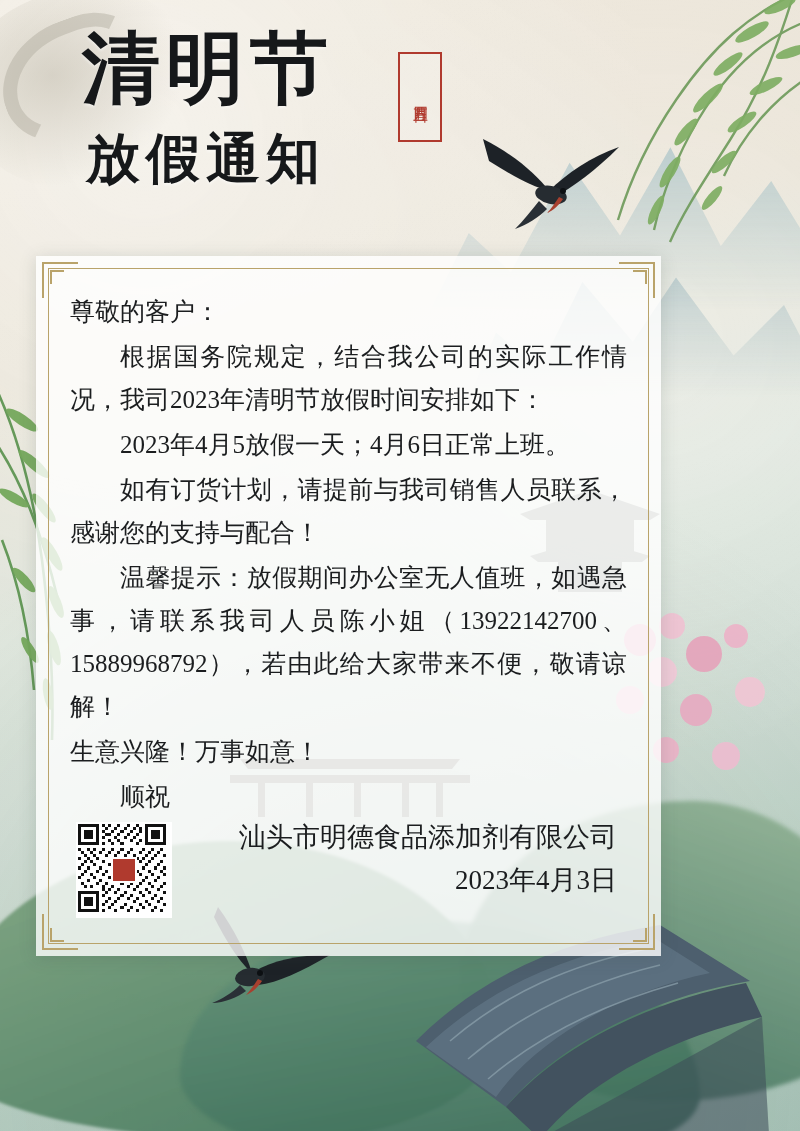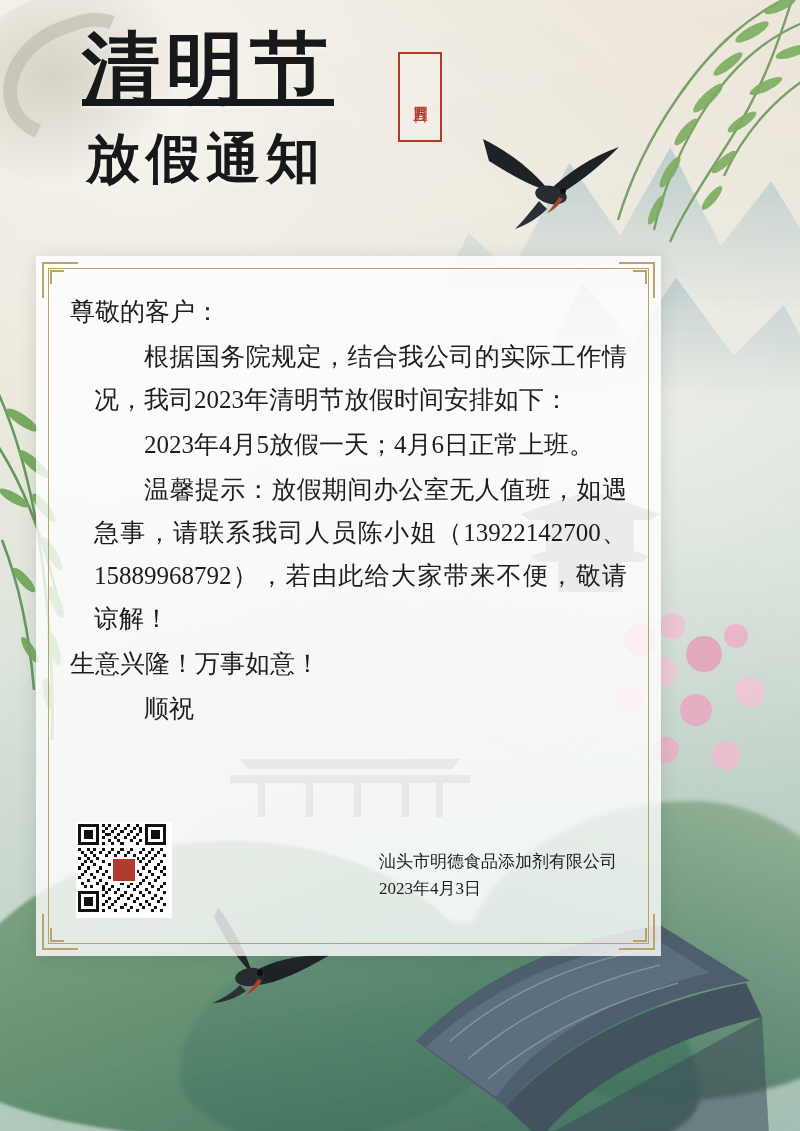--- a/index.html
+++ b/index.html
@@ -119,21 +119,21 @@
     z-index: 6;
   }
   .title-line {
     font-family: "Liberation Serif", "DejaVu Serif", serif;
     font-weight: 700;
     color: #16181a;
     letter-spacing: 6px;
     line-height: 1;
     text-shadow: 0 2px 3px rgba(255,255,255,.5);
   }
-  .title-line1 { font-size: 78px; margin-left: 6px; text-decoration: underline; }
+  .title-line1 { font-size: 78px; margin-left: 6px; }
   .title-line2 { font-size: 54px; margin-top: 24px; margin-left: 10px; }
 
   .date-stamp {
     position: absolute;
     left: 398px; top: 52px;
     width: 40px; height: 86px;
     border: 2px solid #b03a2e;
     color: #b03a2e;
     font-size: 15px;
     line-height: 1.28;
@@ -189,27 +189,27 @@
   .notice-body {
     position: absolute;
     left: 34px; right: 34px; top: 34px;
     color: #1b1d1f;
     font-size: 25px;
     line-height: 1.72;
     text-align: justify;
     text-justify: inter-ideograph;
   }
   .para { margin: 0 0 2px 0; }
-  .indent { text-indent: 2em; margin-left: 24px; }
+  .indent { text-indent: 2em; }
 
   .sign-block {
     position: absolute;
     right: 44px; bottom: 54px;
-    text-align: left;
-    font-size: 17px;
+    text-align: right;
+    font-size: 27px;
     line-height: 1.6;
     color: #1b1d1f;
   }
   .sign-company { white-space: nowrap; }
   .sign-date { white-space: nowrap; }
 
   
   .qr {
     position: absolute;
     left: 40px; bottom: 38px;
@@ -372,20 +372,21 @@
     <div class="notice-inner"></div>
     <div class="corner tl"></div>
     <div class="corner tr"></div>
     <div class="corner bl"></div>
     <div class="corner br"></div>
 
     <div class="notice-body">
       <p class="para">尊敬的客户：</p>
       <p class="para indent">根据国务院规定，结合我公司的实际工作情况，我司2023年清明节放假时间安排如下：</p>
       <p class="para indent">2023年4月5放假一天；4月6日正常上班。</p>
+      <p class="para indent">如有订货计划，请提前与我司销售人员联系，感谢您的支持与配合！</p>
       <p class="para indent">温馨提示：放假期间办公室无人值班，如遇急事，请联系我司人员陈小姐（13922142700、15889968792），若由此给大家带来不便，敬请谅解！</p>
       <p class="para">生意兴隆！万事如意！</p>
       <p class="para indent">顺祝</p>
     </div>
 
     <div class="sign-block">
       <div class="sign-company">汕头市明德食品添加剂有限公司</div>
       <div class="sign-date">2023年4月3日</div>
     </div>
 

